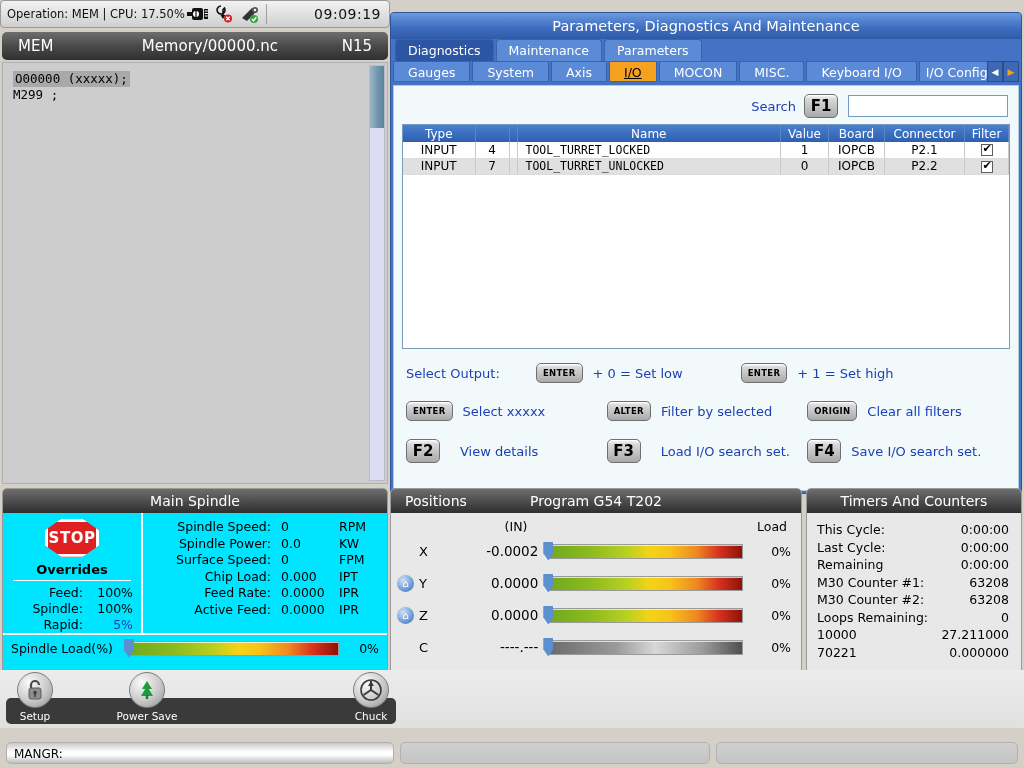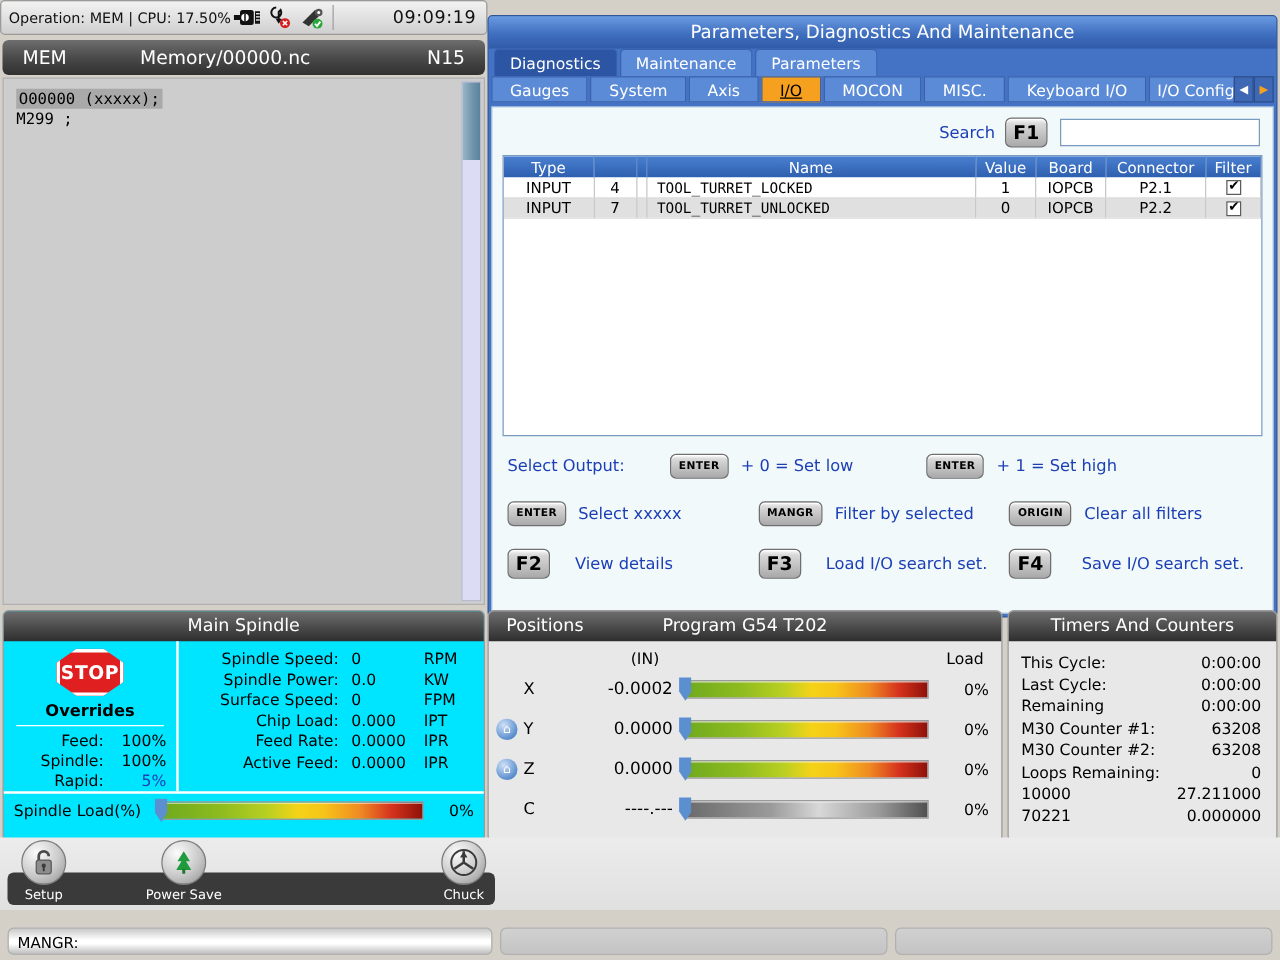--- a/index.html
+++ b/index.html
@@ -25,21 +25,21 @@
   .clock { margin-left: auto; padding-right: 8px; font-size: 14px; color: #111; letter-spacing: .5px; }
 
   
   .mem-header {
     position: absolute; left: 2px; top: 32px; width: 386px; height: 28px;
     background: linear-gradient(to bottom, #6e6e6e 0%, #4a4a4a 50%, #303030 100%);
     border-radius: 5px; color: #fff;
     display: flex; align-items: center; font-size: 15px;
   }
   .mem-mode { padding-left: 16px; width: 110px; }
-  .mem-file { flex: 1; text-align: left; }
+  .mem-file { flex: 1; text-align: right; }
   .mem-n { width: 110px; text-align: right; padding-right: 16px; }
 
   
   .prog-area {
     position: absolute; left: 2px; top: 62px; width: 386px; height: 422px;
     background: #cdcdcd; border: 1px solid #b0b0b0;
   }
   .prog-code { padding: 8px 10px; font-family: "DejaVu Sans Mono", monospace; font-size: 12.5px; color: #000; line-height: 16px; }
   .prog-line-sel { background: #a9a9a9; display: inline-block; padding: 0 2px; }
   .prog-scroll {
@@ -360,41 +360,41 @@
         <span class="keycap word" style="margin-left:58px">ENTER</span>
         <span class="legend-txt sethi">+ 1 = Set high</span>
       </div>
 
       <div class="legend-row">
         <span class="legend-item wide">
           <span class="keycap word">ENTER</span>
           <span class="legend-txt">Select xxxxx</span>
         </span>
         <span class="legend-item wide">
-          <span class="keycap word">MANGR</span>
+          <span class="keycap word">ALTER</span>
           <span class="legend-txt">Filter by selected</span>
         </span>
         <span class="legend-item wide">
           <span class="keycap word">ORIGIN</span>
           <span class="legend-txt">Clear all filters</span>
         </span>
       </div>
 
       <div class="legend-row">
         <span class="legend-item wide">
           <span class="keycap f">F2</span>
           <span class="legend-txt" style="margin-left:10px">View details</span>
         </span>
         <span class="legend-item wide">
           <span class="keycap f">F3</span>
           <span class="legend-txt" style="margin-left:10px">Load I/O search set.</span>
         </span>
         <span class="legend-item wide">
           <span class="keycap f">F4</span>
-          <span class="legend-txt" style="margin-left:14px">Save I/O search set.</span>
+          <span class="legend-txt" style="margin-left:0">Save I/O search set.</span>
         </span>
       </div>
     </div>
   </div>
 </div>
 
 <div class="bpanel" id="spindle-panel">
   <div class="bpanel-title">Main Spindle</div>
   <div class="spindle-body">
     <div class="spindle-left">

